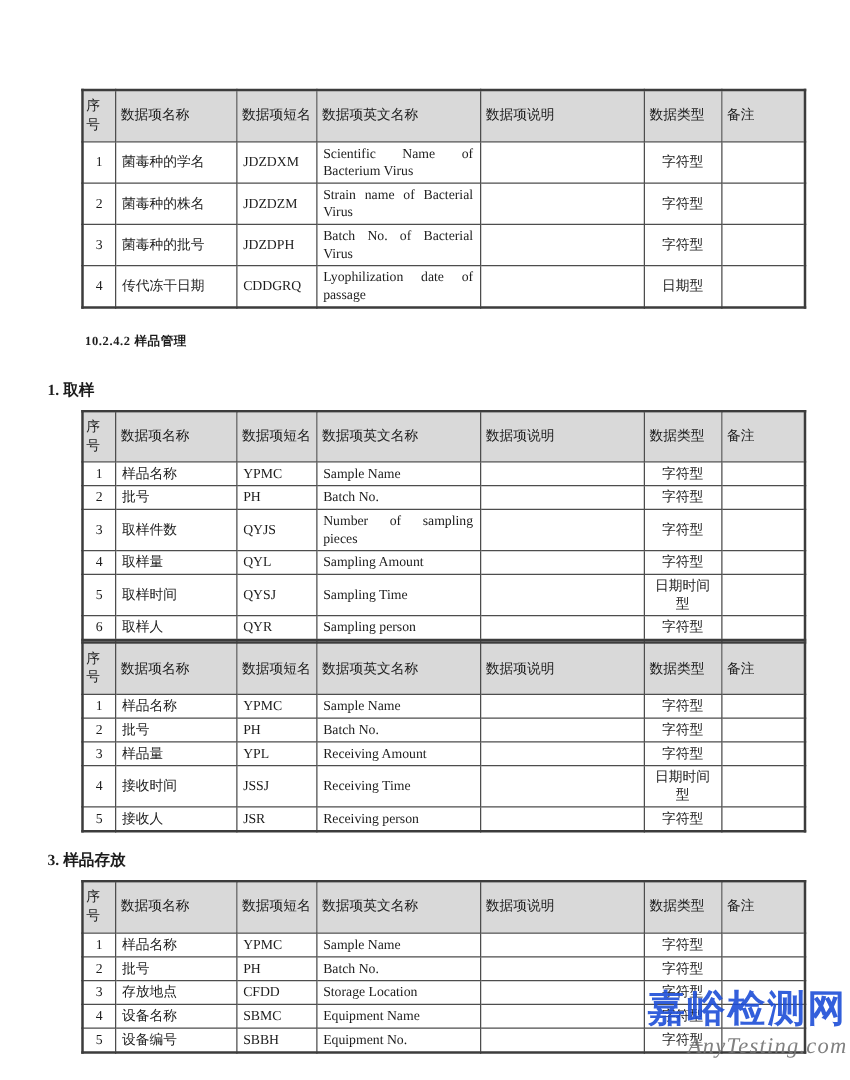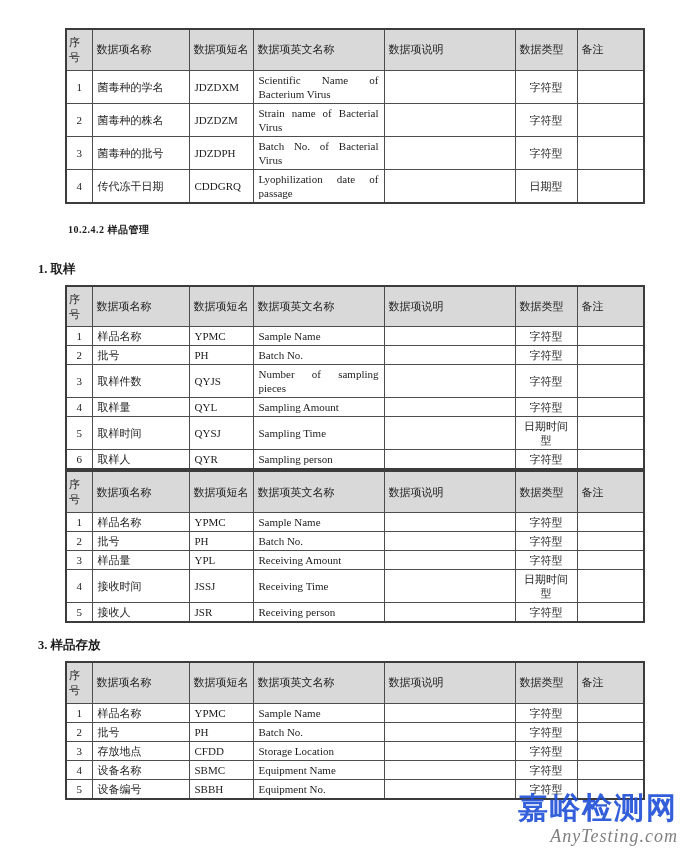--- a/index.html
+++ b/index.html
@@ -4,21 +4,21 @@
 <style>
   html,body { margin:0; padding:0; }
   body {
     width:680px; height:864px;
     background:#ffffff;
     font-family:"Liberation Serif","DejaVu Serif",serif;
     color:#1c1c1c;
     position:relative;
     overflow:hidden;
   }
-  .page { position:absolute; inset:0; padding-top:28px; box-sizing:border-box; }
+  .page { position:absolute; inset:0; padding-top:71px; box-sizing:border-box; }
 
   table.dt {
     border-collapse:collapse;
     table-layout:fixed;
     width:555px;
     margin-left:65px;
     border:2px solid #3c3c3c;
   }
   table.dt th, table.dt td {
     border:1px solid #4d4d4d;

